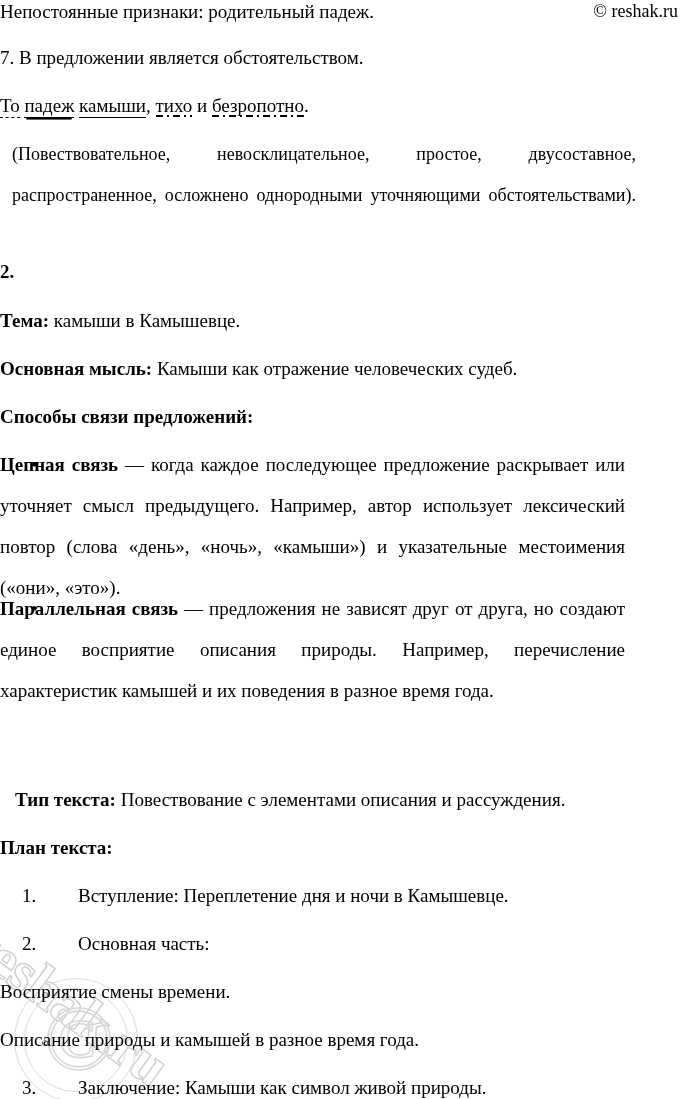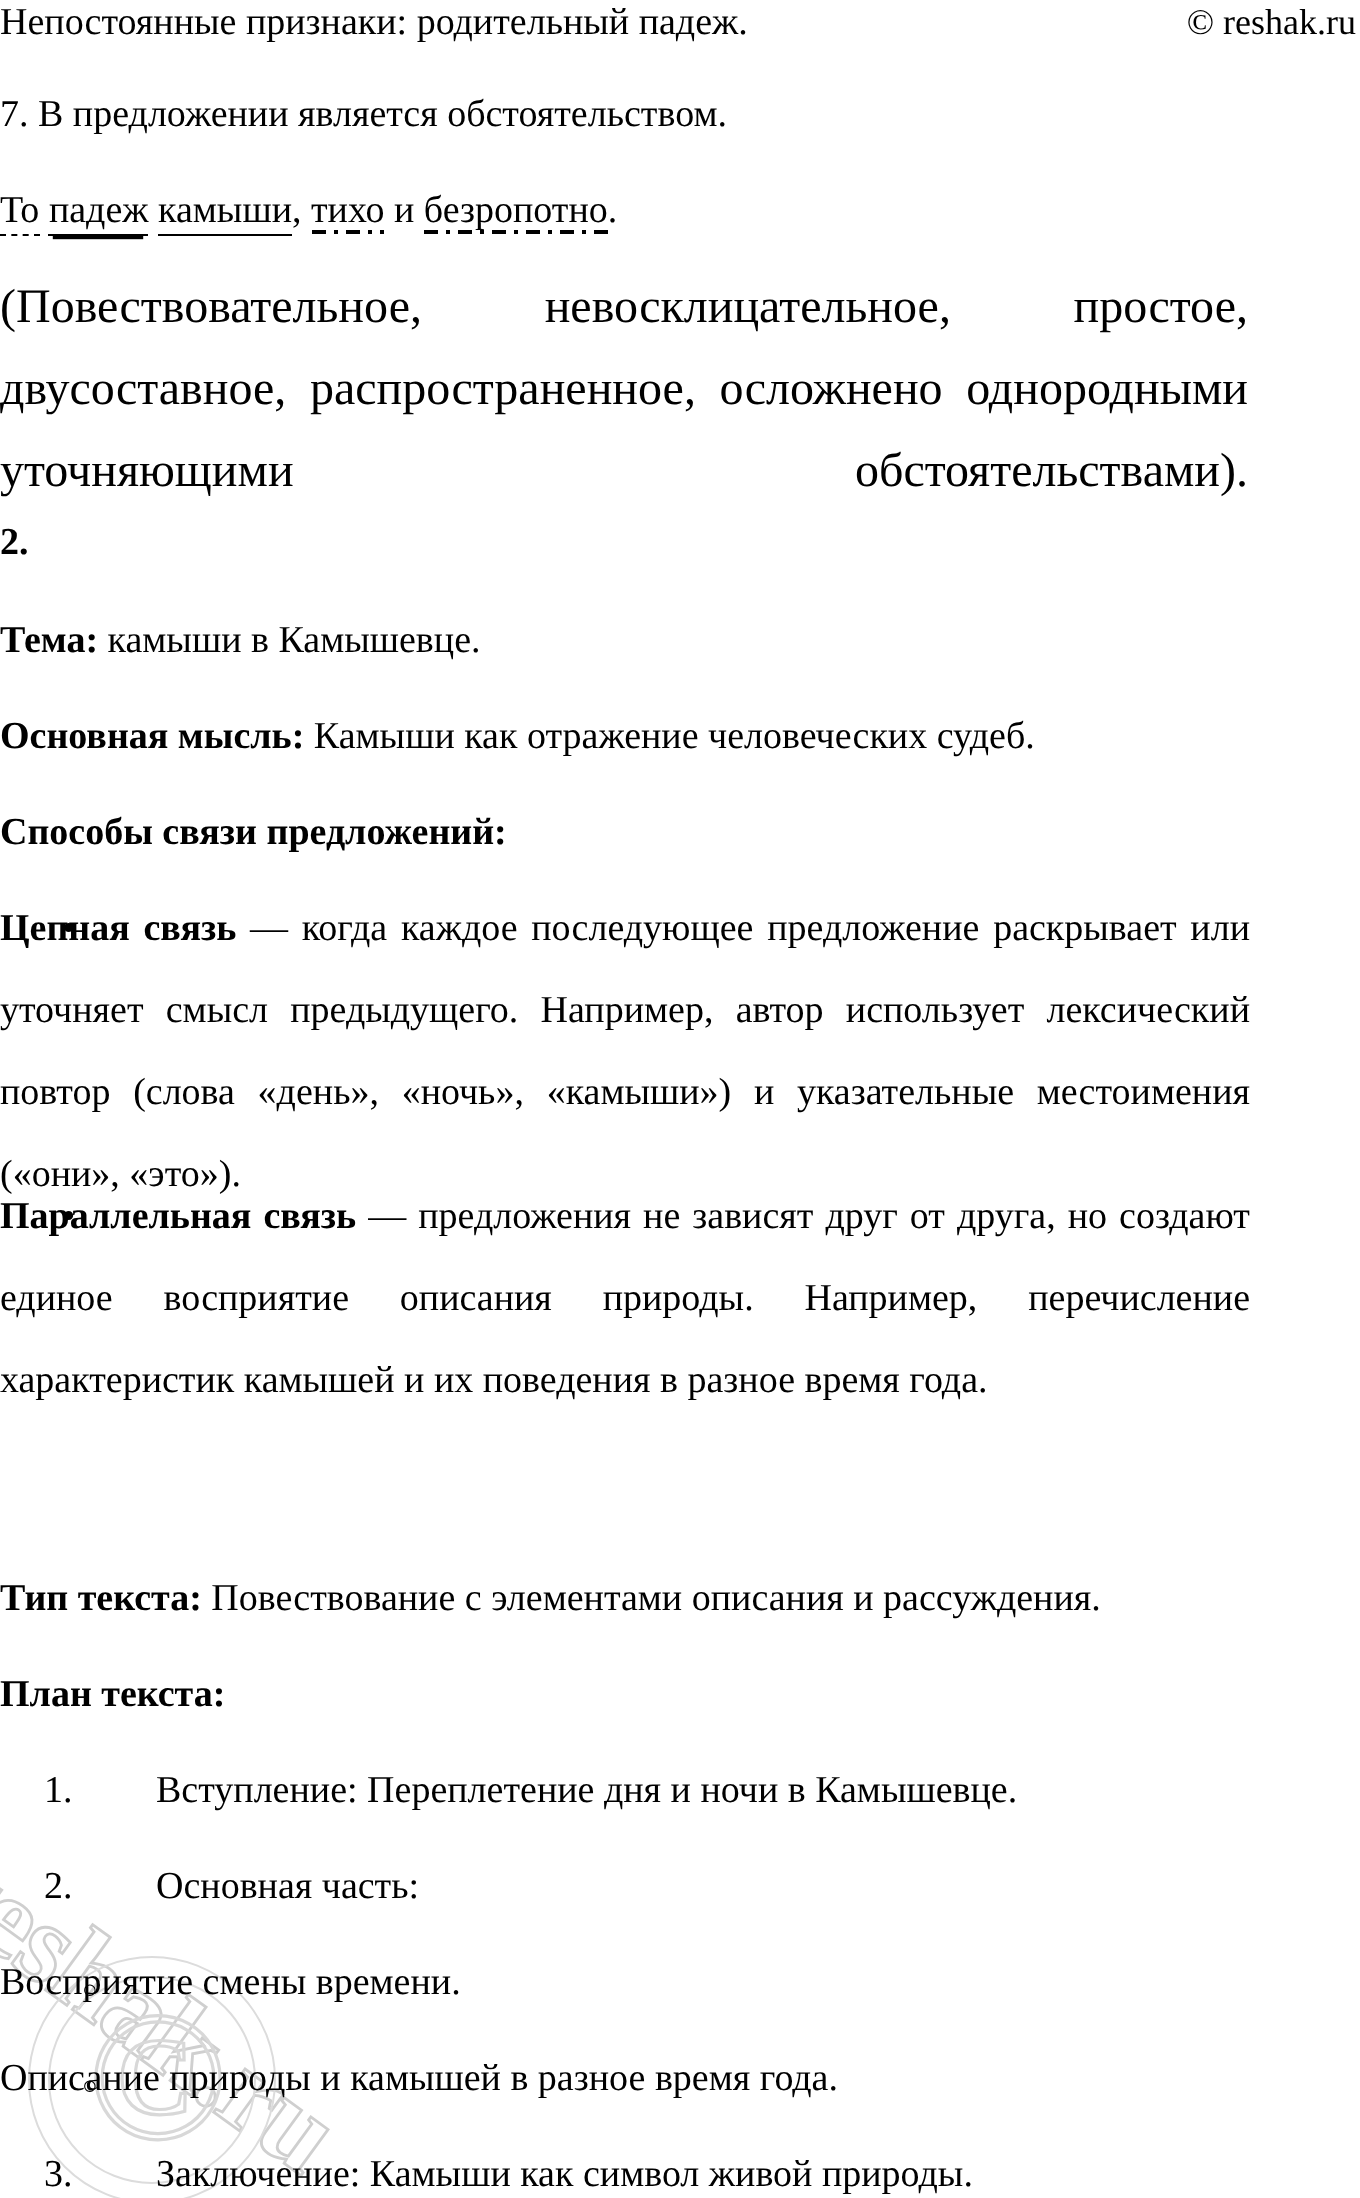--- a/index.html
+++ b/index.html
@@ -92,23 +92,23 @@
 
   .abs { position: absolute; }
 
   .hdr-right {
     right: 2px;
     font-size: 18px;
   }
 
   .para {
     position: absolute;
-    left: 0;
+    left: 12px;
     width: 624px;
-    font-size: 24px;
+    font-size: 18px;
     line-height: 41px;
     text-align: justify;
     text-justify: inter-word;
   }
   .para-last-full::after {
     content: "";
     display: inline-block;
     width: 100%;
   }
 
@@ -234,21 +234,21 @@
       </div>
     </div>
 
     <div class="bullet-item" style="top:588px;">
       <span class="bullet-mark">•</span>
       <div class="bullet-body">
         <span class="bold">Параллельная связь</span><span> — предложения не зависят друг от друга, но создают единое восприятие описания природы. Например, перечисление характеристик камышей и их поведения в разное время года.</span>
       </div>
     </div>
 
-    <div class="abs line" style="left:0; top:790px;text-align:right;">
+    <div class="abs line" style="left:15px; top:790px;text-align:right;">
       <span class="bold">Тип текста:</span><span> Повествование с элементами описания и рассуждения.</span>
     </div>
 
     <div class="abs line bold" style="left:0; top:838px;">План текста:</div>
 
     <div class="num-item" style="top:886px;">
       <span class="num-mark">1.</span>
       <span class="num-body">Вступление: Переплетение дня и ночи в Камышевце.</span>
     </div>
 

